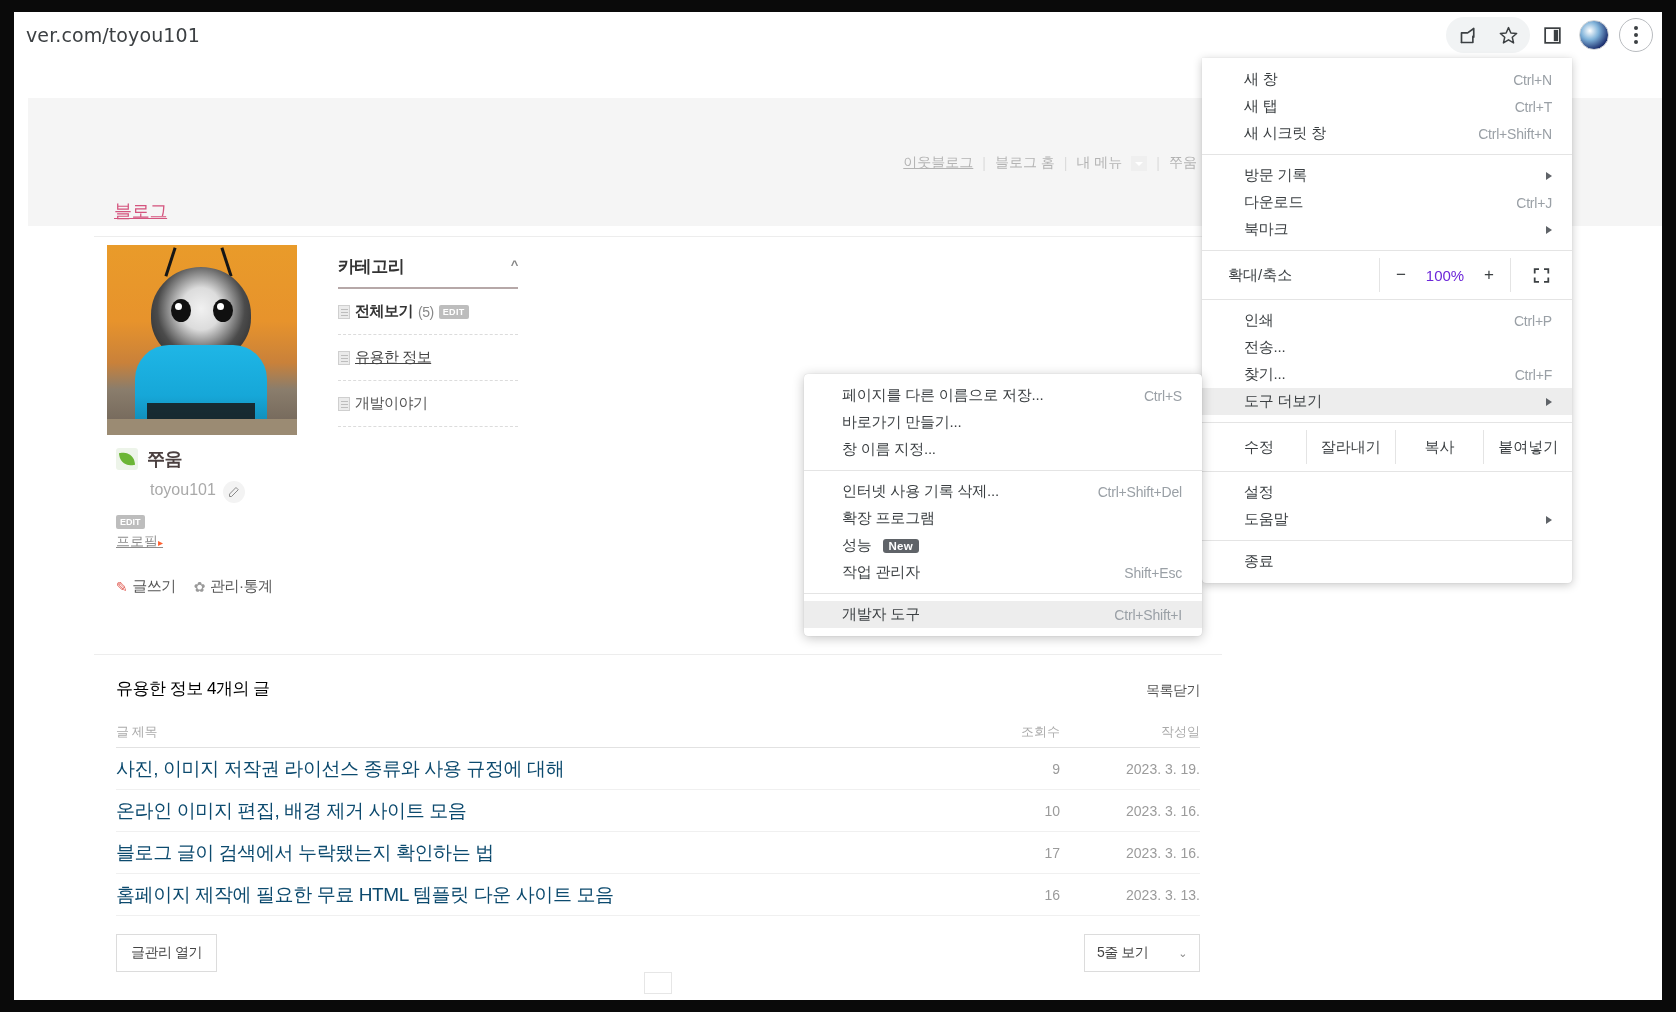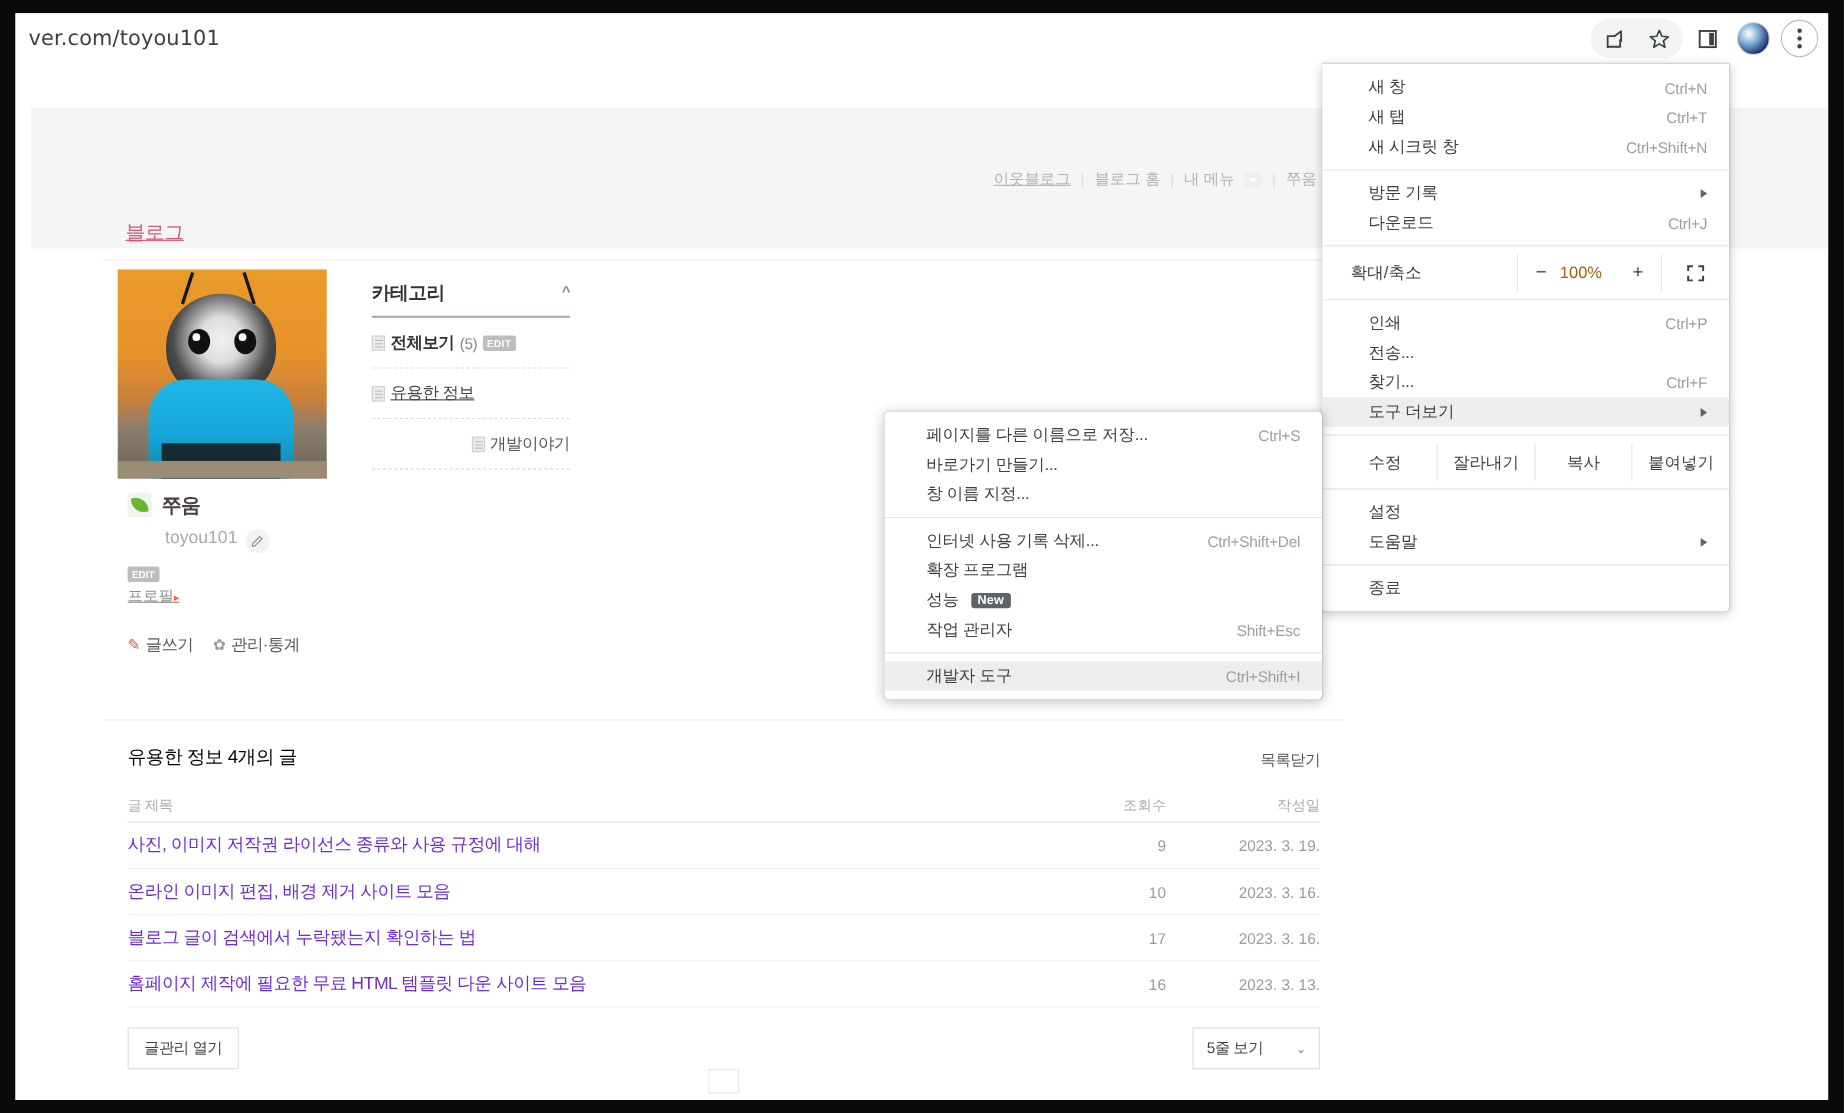--- a/index.html
+++ b/index.html
@@ -143,21 +143,21 @@
   .cat-collapse {
     position: absolute; right: 0; top: 2px; font-size: 13px; color: #888;
     cursor: pointer;
   }
   .cat-item {
     display: flex; align-items: center; gap: 5px;
     padding: 13px 0 13px 0;
     border-bottom: 1px dashed #dcdcdc;
     font-size: 15px; letter-spacing: -.5px;
   }
-  .cat-item:last-child { border-bottom: 1px dashed #dcdcdc; justify-content: flex-end; }
+  .cat-item:last-child { border-bottom: 1px dashed #dcdcdc; }
   .doc-icon {
     width: 12px; height: 14px; background: #ebebeb;
     border: 1px solid #cfcfcf; position: relative; flex: none;
   }
   .doc-icon:after {
     content:""; position:absolute; left:2px; top:3px; width:7px; height:1px;
     background:#bdbdbd; box-shadow: 0 3px 0 #bdbdbd, 0 6px 0 #bdbdbd;
   }
   .cat-name { color: #333; font-weight: bold; }
   .cat-name.link { font-weight: normal; text-decoration: underline; color: #444; }
@@ -208,21 +208,21 @@
   }
   .ps-head {
     position: relative; padding: 22px 22px 0 22px;
     display: flex; align-items: flex-end; justify-content: space-between;
   }
   .ps-title { font-size: 17px; color: #000000; letter-spacing: -.5px; }
   .ps-close { font-size: 14px; color: #555; cursor: pointer; letter-spacing: -.5px; }
   .tbl { width: 1128px; padding: 0 22px; margin-top: 16px; }
   .tbl-row { display: flex; align-items: center; height: 42px; border-bottom: 1px solid #f0f0f0; }
   .tbl-head { border-bottom: 1px solid #e2e2e2; height: 32px; }
-  .c-title { flex: 1; font-size: 16px; color: #6d28d9; letter-spacing: -.4px; }
+  .c-title { flex: 1; font-size: 19px; color: #0c4a6e; letter-spacing: -.4px; }
   .c-views { width: 120px; text-align: right; font-size: 14px; color: #9b9b9b; }
   .c-date  { width: 140px; text-align: right; font-size: 14px; color: #9b9b9b; }
   .tbl-head .c-title, .tbl-head .c-views, .tbl-head .c-date { color: #aaa; font-size: 13px; }
 
   .ps-foot {
     display: flex; align-items: center; justify-content: space-between;
     padding: 18px 22px 0 22px;
   }
   .btn-outline {
     border: 1px solid #dcdcdc; background: #fff; color: #444;
@@ -278,21 +278,21 @@
     font-size: 15px; color: #3c4043;
   }
   .zoom-ctrls {
     display: flex; align-items: center; border-left: 1px solid #e4e4e4;
     padding: 0 4px;
   }
   .zoom-btn {
     width: 34px; height: 32px; display: flex; align-items: center; justify-content: center;
     font-size: 17px; color: #3c4043; cursor: pointer;
   }
-  .zoom-pct { min-width: 54px; text-align: left; font-size: 15px; color: #a16207; }
+  .zoom-pct { min-width: 54px; text-align: center; font-size: 15px; color: #6d28d9; }
   .zoom-full {
     width: 62px; display: flex; align-items: center; justify-content: center;
     border-left: 1px solid #e4e4e4; cursor: pointer;
   }
 
   
   .edit-row { display: flex; align-items: stretch; height: 34px; }
   .edit-cell {
     display: flex; align-items: center; justify-content: center;
     font-size: 15px; color: #3c4043; cursor: pointer;
@@ -504,20 +504,24 @@
 
       <div class="sepline"></div>
 
       <div class="mi">
         <span>방문 기록</span>
         <span class="arrow"></span>
       </div>
       <div class="mi">
         <span>다운로드</span>
         <span class="sc">Ctrl+J</span>
+      </div>
+      <div class="mi">
+        <span>북마크</span>
+        <span class="arrow"></span>
       </div>
 
       <div class="sepline"></div>
 
       <div class="zoom-row">
         <span class="zoom-label">확대/축소</span>
         <span class="zoom-ctrls">
           <span class="zoom-btn">−</span>
           <span class="zoom-pct">100%</span>
           <span class="zoom-btn">+</span>

